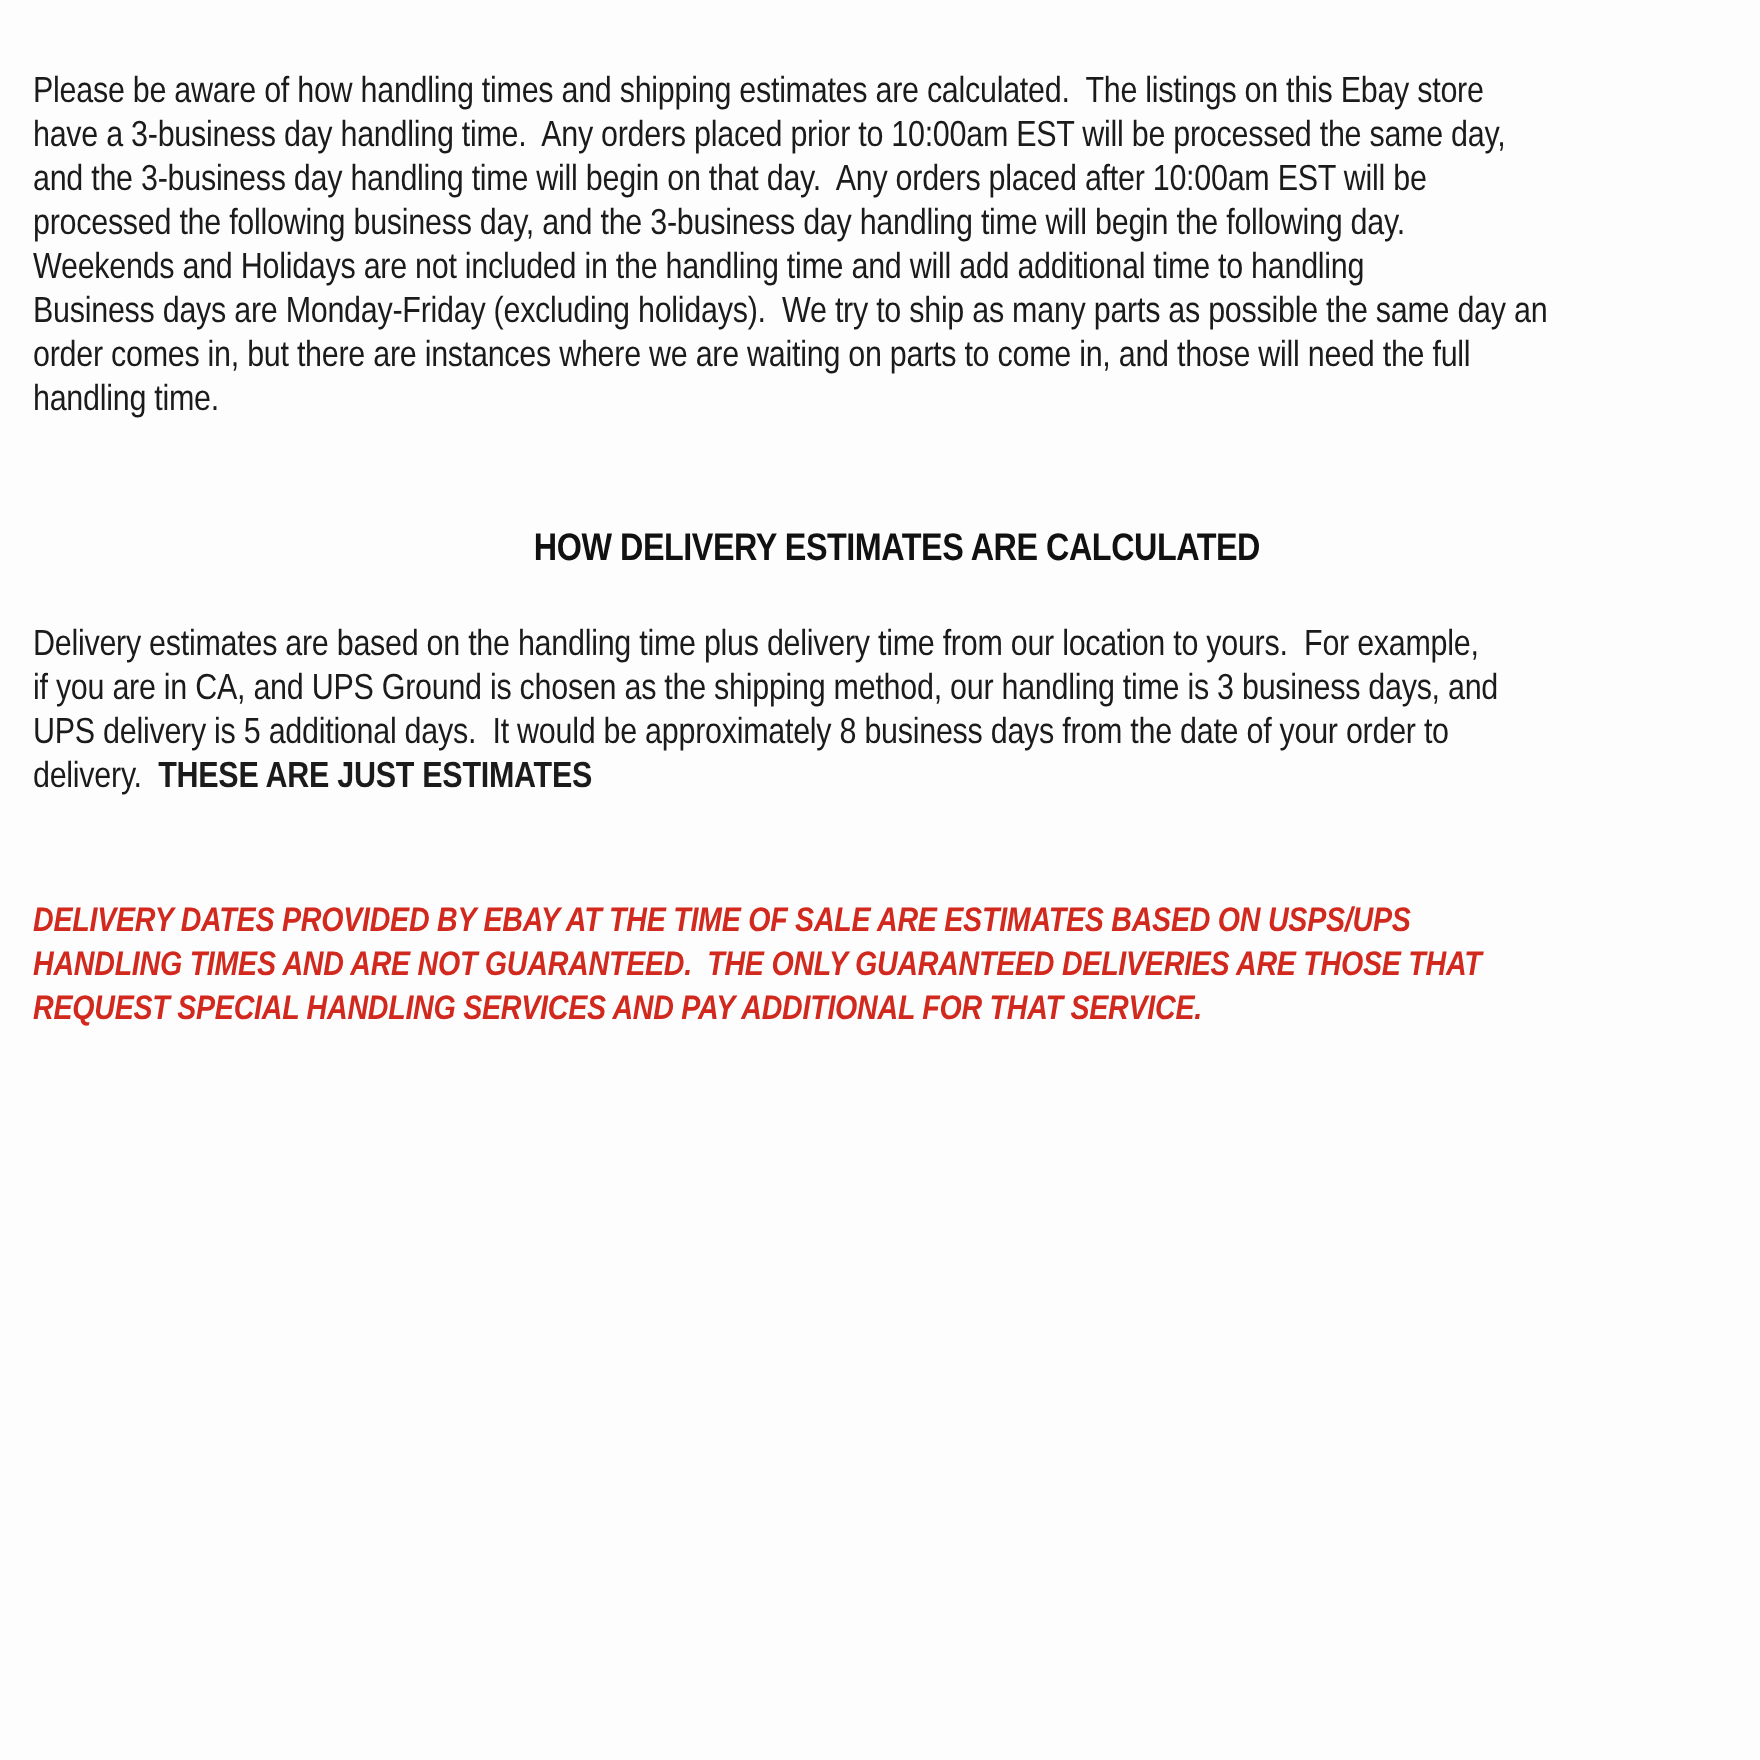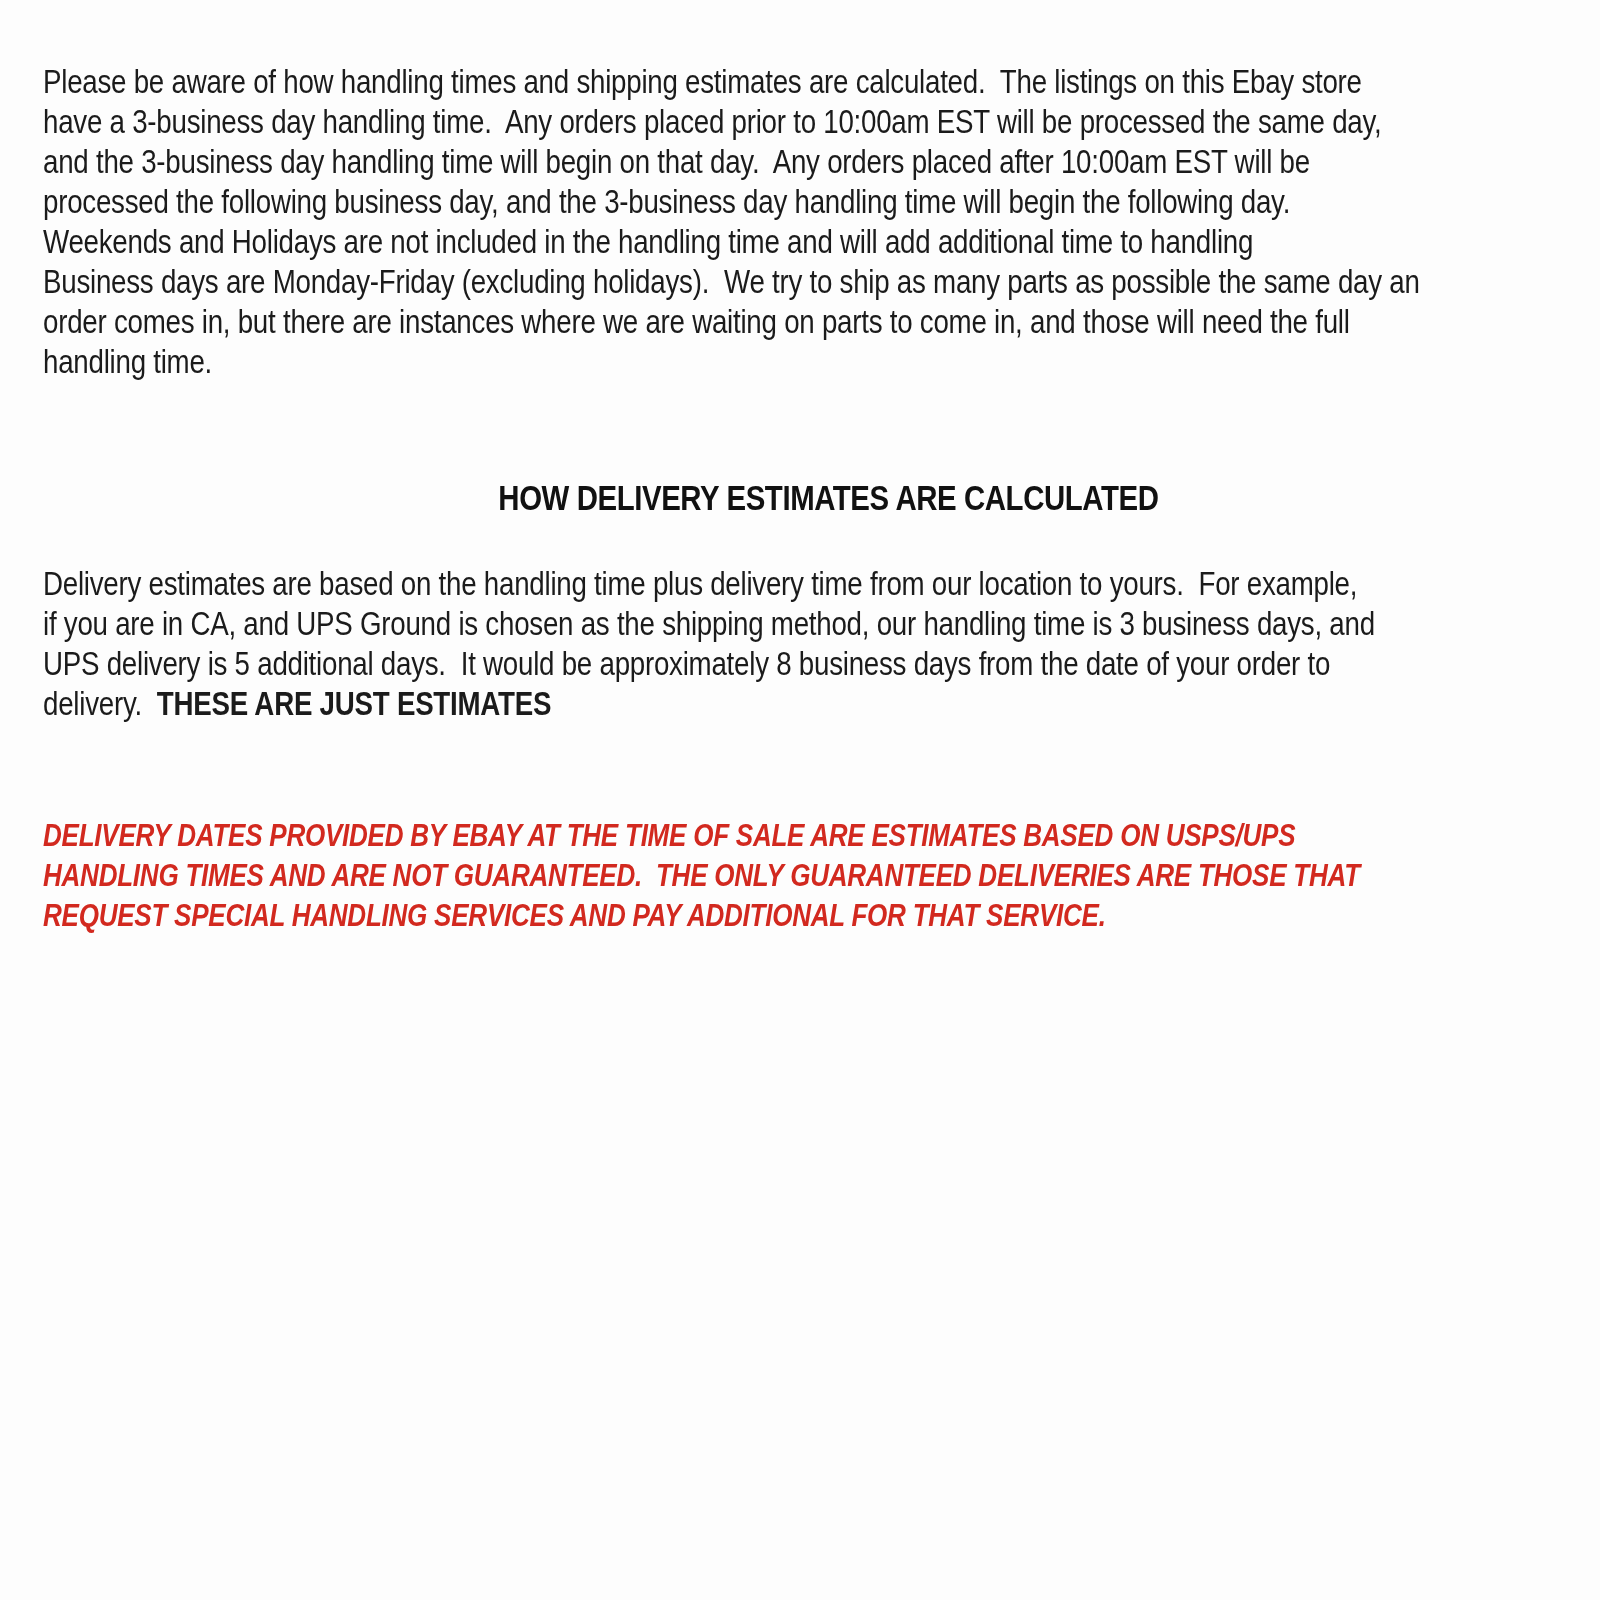--- a/index.html
+++ b/index.html
@@ -12,21 +12,21 @@
     width: 1600px;
     height: 1600px;
     background: var(--bg);
     overflow: hidden;
     font-family: "Liberation Sans", sans-serif;
   }
   .page {
     position: relative;
     width: 1600px;
     height: 1600px;
-    padding: 62px 0 0 43px;
+    padding: 62px 0 0 30px;
   }
   
   .condensed {
     width: 1870px;
     transform: scaleX(0.84);
     transform-origin: top left;
   }
   .body-text {
     font-size: 33px;
     line-height: 40px;

